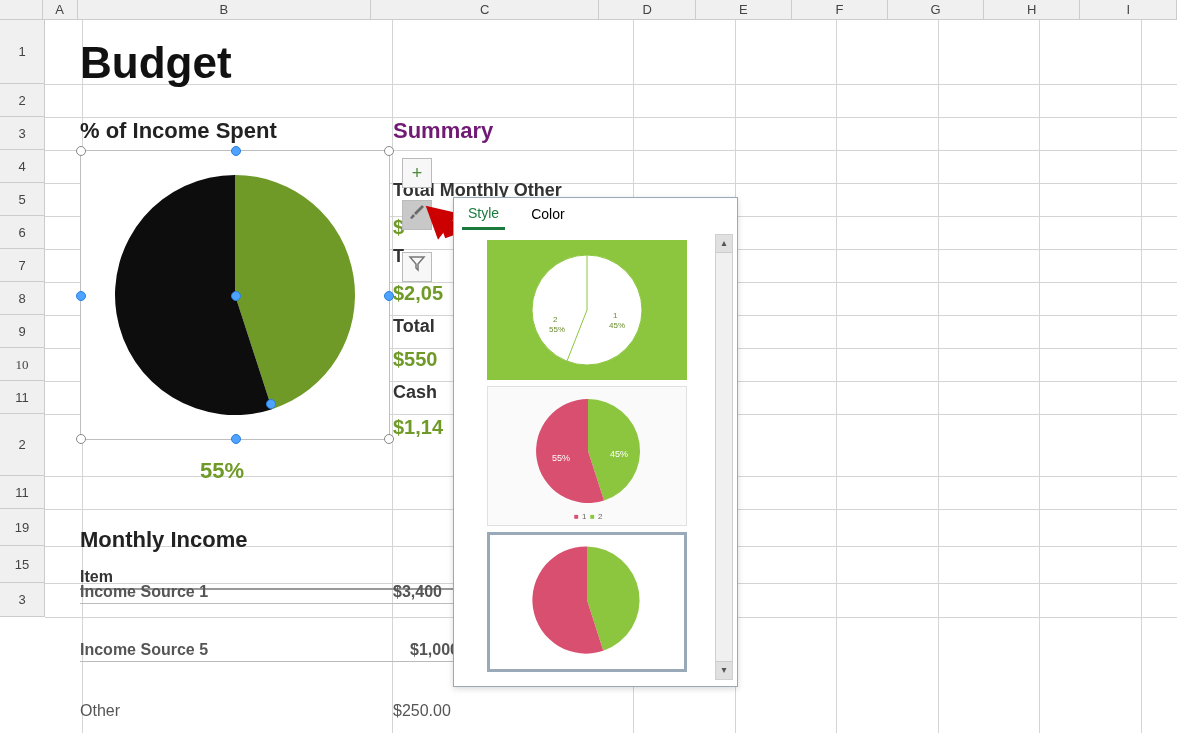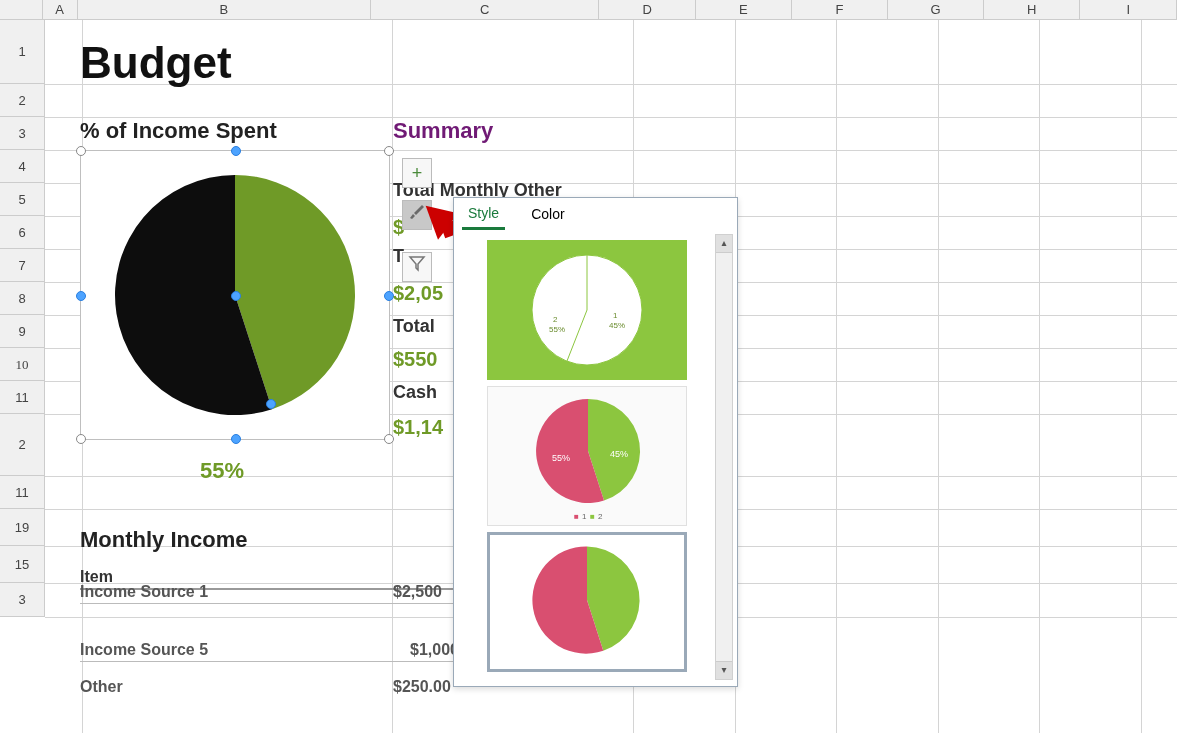--- a/index.html
+++ b/index.html
@@ -303,27 +303,27 @@
 <div class="summary-block summary-value" style="top:416px">$1,14</div>
 
 <div class="monthly-income-hdr">Monthly Income</div>
 <div class="table-header">
   <span>Item</span>
   
   <span style="position:absolute; left:393px;">Amoun</span>
 </div>
 <div class="table-row" style="top:583px">
   <span>Income Source 1</span>
-  <span style="position:absolute; left:313px;">$2,500</span>
+  <span style="position:absolute; left:313px;">$3,400</span>
 </div>
 <div class="table-row" style="top:641px">
   <span>Income Source 5</span>
   <span style="position:absolute; left:330px;">$1,000</span>
 </div>
-<div class="table-row" style="top:678px; border-bottom:none; font-weight:bold;">
+<div class="table-row" style="top:702px; border-bottom:none; font-weight:normal;">
   <span>Other</span>
   <span style="position:absolute; left:313px;">$250.00</span>
 </div>
 
 <div class="side-btn" style="left:402px; top:158px;">
   <span>+</span>
 </div>
 <div class="side-btn active" style="left:402px; top:200px;">
   <span>
     <svg width="20" height="20" viewBox="0 0 20 20">

